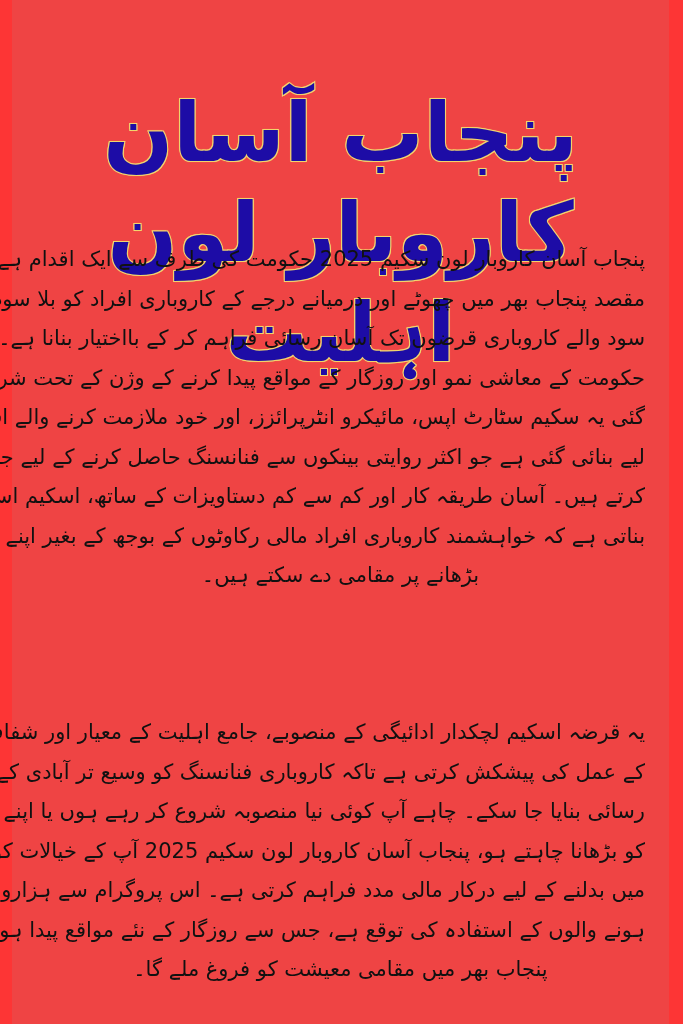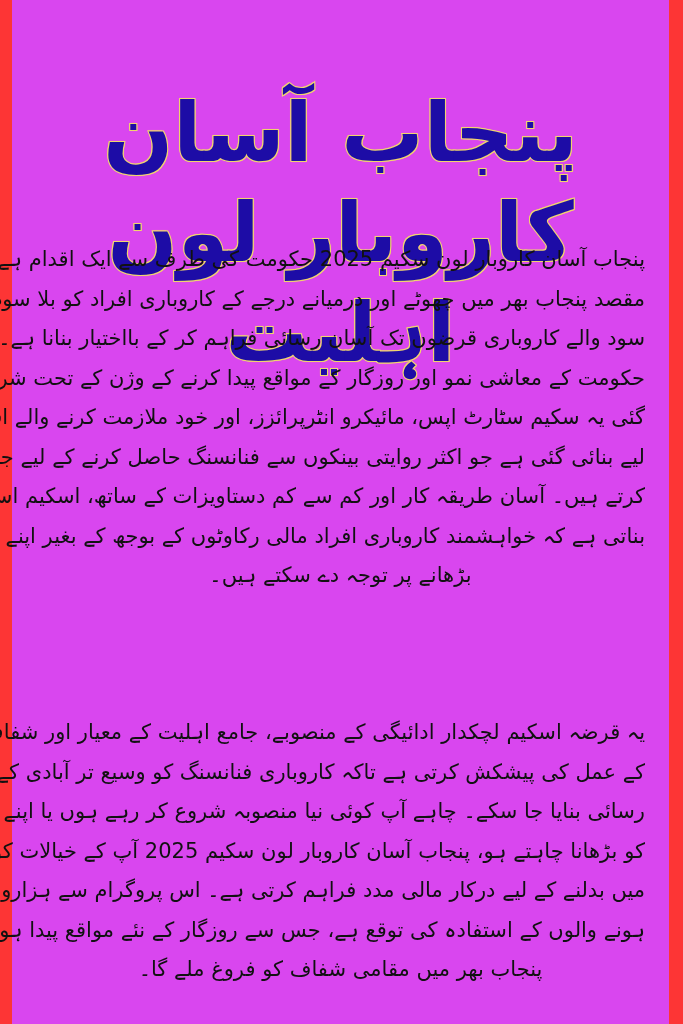--- a/index.html
+++ b/index.html
@@ -21,21 +21,21 @@
     }
     .border-right {
       position: absolute;
       right: 0; top: 0;
       width: 14px; height: 1024px;
       background: #fd3535;
     }
     .page {
       position: absolute;
       left: 12px; right: 14px; top: 0; bottom: 0;
-      background: #d946ef;
+      background: #ef4444;
     }
     .title {
       direction: rtl;
       text-align: center;
       font-family: "DejaVu Sans", sans-serif;
       font-weight: bold;
       color: #1d0ca6;
       -webkit-text-stroke: 2px #f3d873;
       paint-order: stroke fill;
       text-shadow: 0 0 2px #f3d873, 1px 1px 0 #f0d46b, -1px -1px 0 #f0d46b;
@@ -80,25 +80,25 @@
 
   <p class="para para-1">
     <span class="line">پنجاب آسان کاروبار لون سکیم 2025 حکومت کی طرف سے ایک اقدام ہے جس کا</span>
     <span class="line">مقصد پنجاب بھر میں چھوٹے اور درمیانے درجے کے کاروباری افراد کو بلا سود اور کم</span>
     <span class="line">سود والے کاروباری قرضوں تک آسان رسائی فراہم کر کے بااختیار بنانا ہے۔ پنجاب</span>
     <span class="line">حکومت کے معاشی نمو اور روزگار کے مواقع پیدا کرنے کے وژن کے تحت شروع کی</span>
     <span class="line">گئی یہ سکیم سٹارٹ اپس، مائیکرو انٹرپرائزز، اور خود ملازمت کرنے والے افراد کی مدد کے</span>
     <span class="line">لیے بنائی گئی ہے جو اکثر روایتی بینکوں سے فنانسنگ حاصل کرنے کے لیے جدوجہد</span>
     <span class="line">کرتے ہیں۔ آسان طریقہ کار اور کم سے کم دستاویزات کے ساتھ، اسکیم اس بات کو یقینی</span>
     <span class="line">بناتی ہے کہ خواہشمند کاروباری افراد مالی رکاوٹوں کے بوجھ کے بغیر اپنے کاروبار کو</span>
-    <span class="line">بڑھانے پر توجہ دے سکتے ہیں۔</span>
+    <span class="line">بڑھانے پر مقامی دے سکتے ہیں۔</span>
   </p>
 
   <p class="para para-2">
     <span class="line">یہ قرضہ اسکیم لچکدار ادائیگی کے منصوبے، جامع اہلیت کے معیار اور شفاف درخواست</span>
     <span class="line">کے عمل کی پیشکش کرتی ہے تاکہ کاروباری فنانسنگ کو وسیع تر آبادی کے لیے قابل</span>
     <span class="line">رسائی بنایا جا سکے۔ چاہے آپ کوئی نیا منصوبہ شروع کر رہے ہوں یا اپنے موجودہ کاروبار</span>
     <span class="line">کو بڑھانا چاہتے ہو، پنجاب آسان کاروبار لون سکیم 2025 آپ کے خیالات کو حقیقت</span>
     <span class="line">میں بدلنے کے لیے درکار مالی مدد فراہم کرتی ہے۔ اس پروگرام سے ہزاروں مستفید</span>
     <span class="line">ہونے والوں کے استفادہ کی توقع ہے، جس سے روزگار کے نئے مواقع پیدا ہوں گے اور</span>
-    <span class="line">پنجاب بھر میں مقامی شفاف کو فروغ ملے گا۔</span>
+    <span class="line">پنجاب بھر میں مقامی معیشت کو فروغ ملے گا۔</span>
   </p>
 </div>
 
 </body></html>

